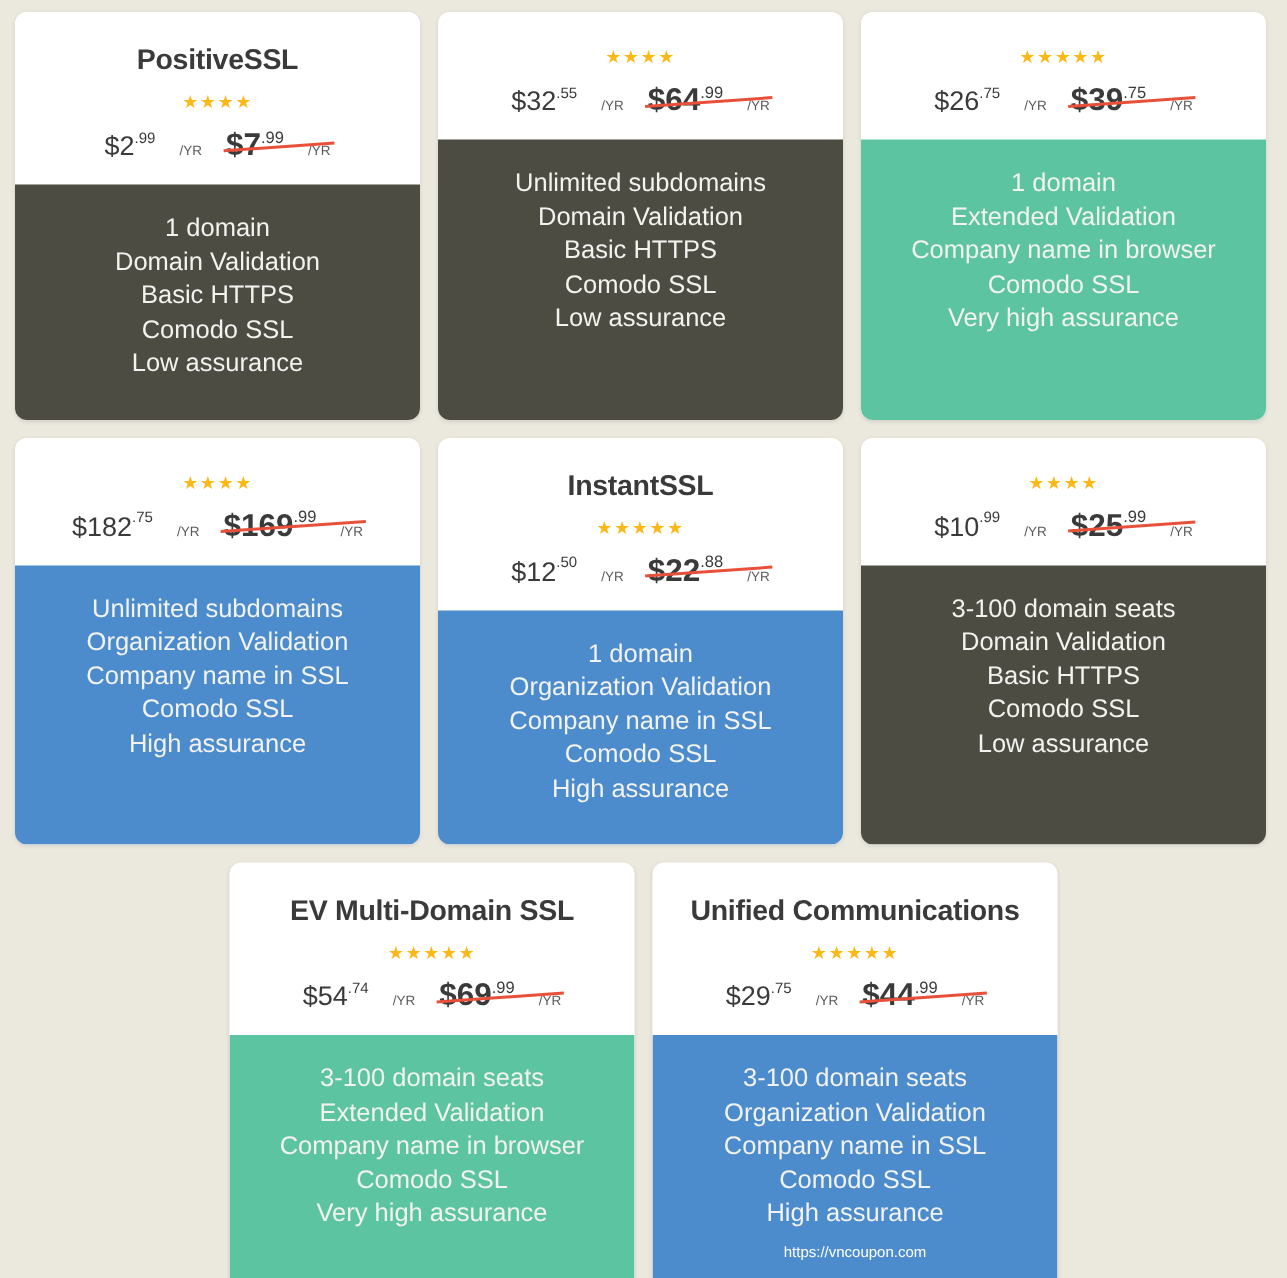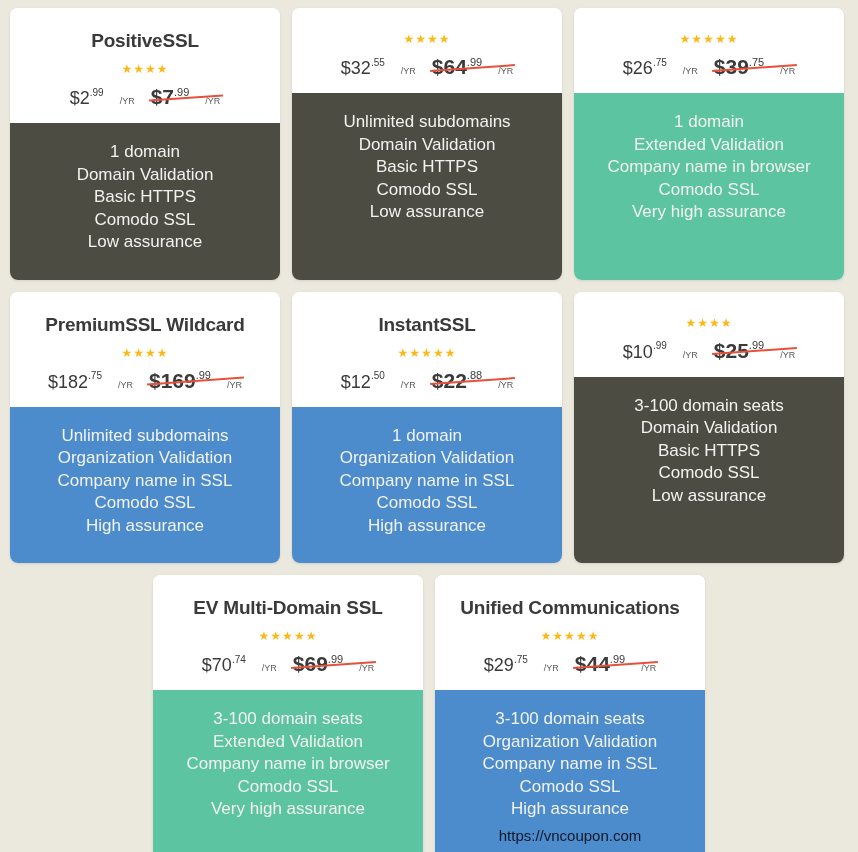--- a/index.html
+++ b/index.html
@@ -110,22 +110,22 @@
     min-height: 136px;
     box-sizing: border-box;
   }
   .feature {
     color: #F2F2EE;
     font-size: 17px;
     line-height: 22.5px;
     white-space: nowrap;
   }
   .watermark {
-    color: #0f172a;
-    font-size: 15px;
+    color: #ffffff;
+    font-size: 10px;
     line-height: 30px;
     white-space: nowrap;
   }
   .body-dark  { background: #4C4C43; }
   .body-green { background: #5DC4A2; }
   .body-blue  { background: #4C8CCC; }
 </style>
 </head>
 <body>
 
@@ -177,21 +177,20 @@
           <div class="feature">Extended Validation</div>
           <div class="feature">Company name in browser</div>
           <div class="feature">Comodo SSL</div>
           <div class="feature">Very high assurance</div>
         </div>
       </div>
     </div>
     <div class="row">
       <div class="card">
         <div class="card-head">
-          <div class="card-title">PremiumSSL Wildcard</div>
           <div class="stars"><span class="star">★</span><span class="star">★</span><span class="star">★</span><span class="star">★</span></div>
           <div class="prices">
             <span class="price"><span class="amount">$182</span><span class="cents">.75</span><span class="per">/YR</span></span>
             <span class="price old"><span class="amount">$169</span><span class="cents">.99</span><span class="per">/YR</span><span class="strike"></span></span>
           </div>
         </div>
         <div class="card-body body-blue">
           <div class="feature">Unlimited subdomains</div>
           <div class="feature">Organization Validation</div>
           <div class="feature">Company name in SSL</div>
@@ -232,21 +231,21 @@
           <div class="feature">Low assurance</div>
         </div>
       </div>
     </div>
     <div class="row centered">
       <div class="card">
         <div class="card-head">
           <div class="card-title">EV Multi-Domain SSL</div>
           <div class="stars"><span class="star">★</span><span class="star">★</span><span class="star">★</span><span class="star">★</span><span class="star">★</span></div>
           <div class="prices">
-            <span class="price"><span class="amount">$70</span><span class="cents">.74</span><span class="per">/YR</span></span>
+            <span class="price"><span class="amount">$54</span><span class="cents">.74</span><span class="per">/YR</span></span>
             <span class="price old"><span class="amount">$69</span><span class="cents">.99</span><span class="per">/YR</span><span class="strike"></span></span>
           </div>
         </div>
         <div class="card-body body-green">
           <div class="feature">3-100 domain seats</div>
           <div class="feature">Extended Validation</div>
           <div class="feature">Company name in browser</div>
           <div class="feature">Comodo SSL</div>
           <div class="feature">Very high assurance</div>
         </div>

